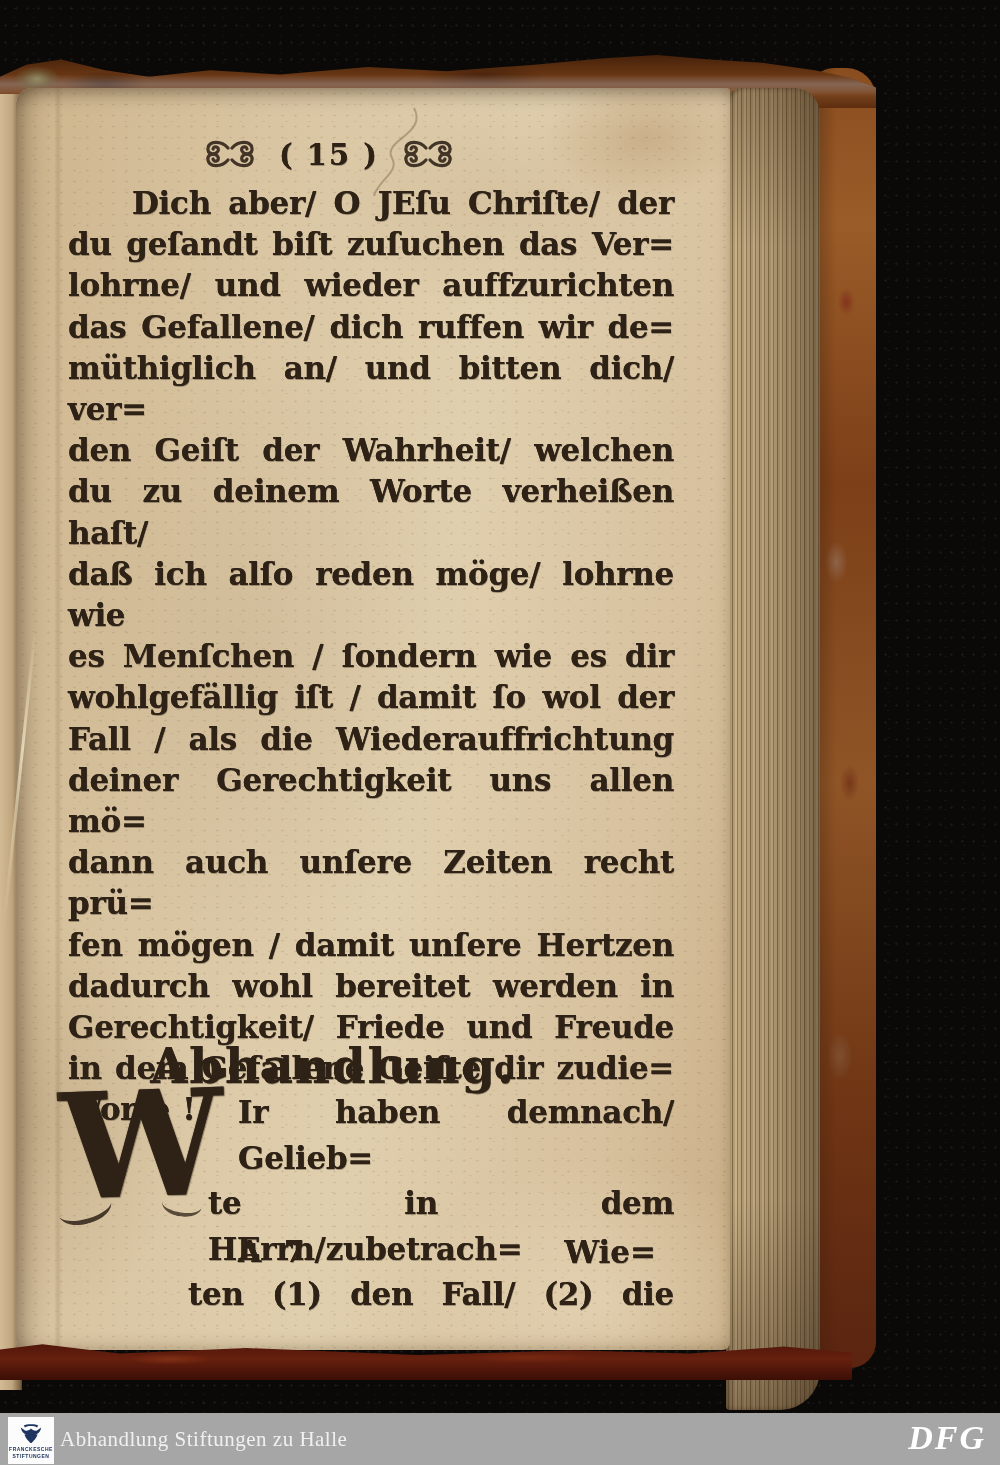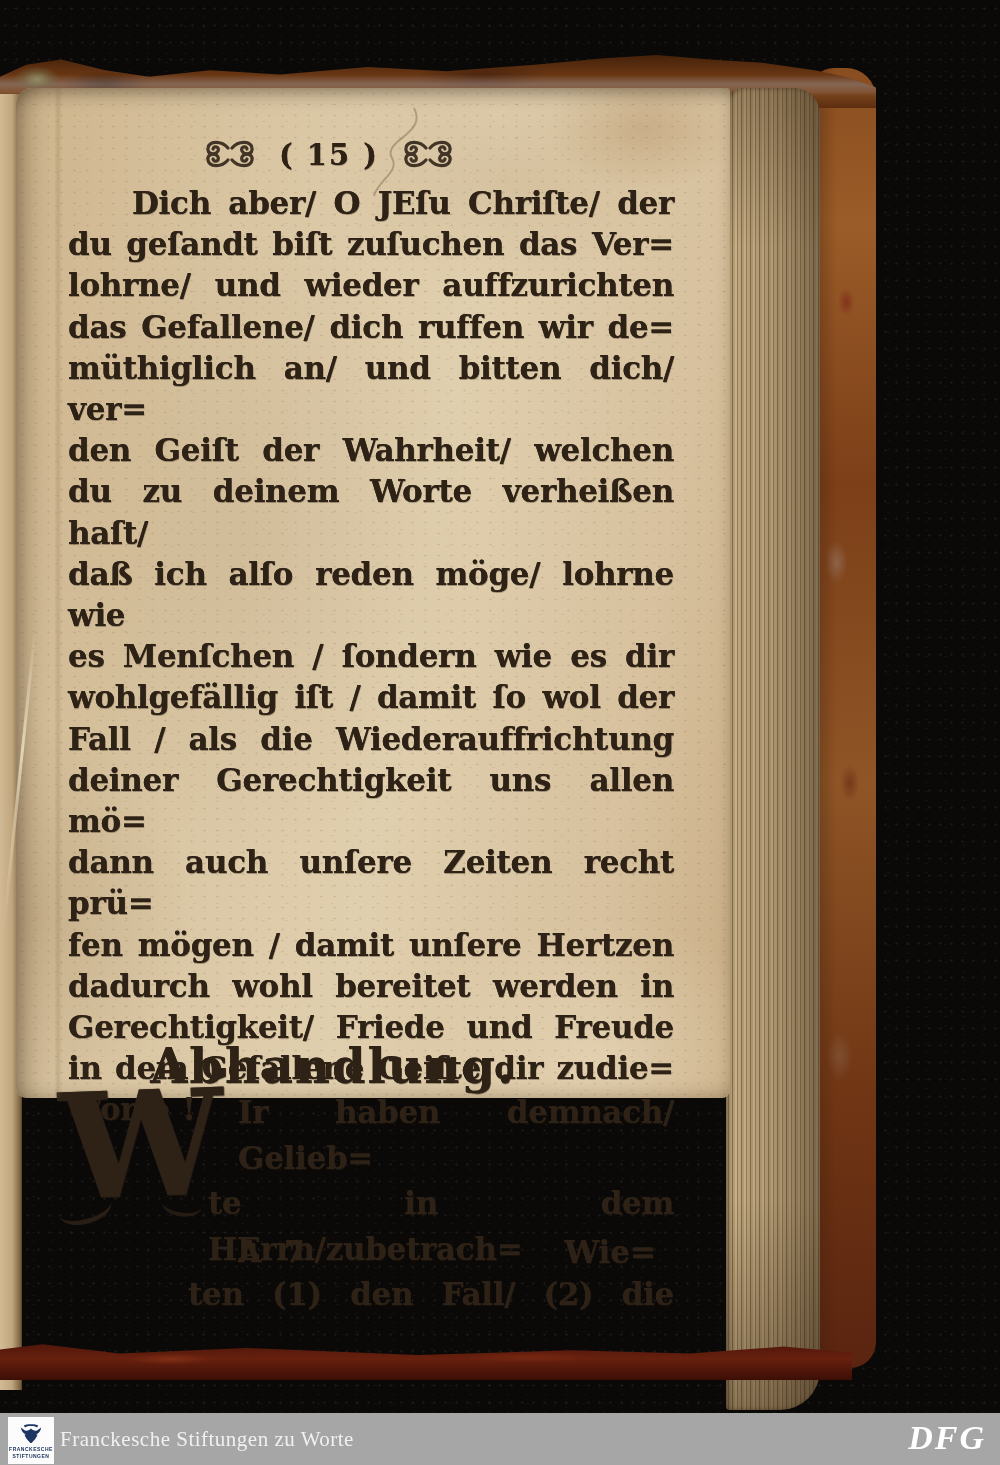--- a/index.html
+++ b/index.html
@@ -46,21 +46,21 @@
       linear-gradient(180deg, rgba(60,38,18,.30), rgba(0,0,0,0) 12%, rgba(0,0,0,0) 84%, rgba(50,32,16,.40)),
       linear-gradient(90deg, rgba(0,0,0,0) 0%, rgba(70,48,24,.22) 55%, rgba(45,28,12,.48) 100%),
       repeating-linear-gradient(90deg,#cdb68e 0 2px,#97805a 2px 3px,#c2ab83 3px 6px,#86704b 6px 7px,#b9a279 7px 9px);
     box-shadow:inset 3px 0 5px rgba(50,32,14,.55);
   }
   .gutter-sliver{
     position:absolute;left:0;top:40px;width:22px;height:1296px;z-index:2;
     background:linear-gradient(90deg,#d2ba95,#c0a67e 55%,#7c6342 92%,#54401f);
   }
   .page{
-    position:absolute;left:16px;top:34px;width:714px;height:1010px;z-index:4;
+    position:absolute;left:16px;top:34px;width:714px;height:1262px;z-index:4;
     border-radius:16px 4px 8px 10px;
     background:
       radial-gradient(140px 90px at 88% 4%, rgba(150,105,55,.26), transparent 70%),
       radial-gradient(240px 160px at 68% 9%, rgba(140,100,55,.12), transparent 70%),
       radial-gradient(320px 420px at 32% 45%, rgba(125,92,55,.10), transparent 75%),
       radial-gradient(260px 200px at 82% 96%, rgba(240,228,200,.45), transparent 70%),
       radial-gradient(220px 280px at 3% 82%, rgba(120,88,50,.16), transparent 70%),
       linear-gradient(100deg,#cdb48c 0%,#d9c5a2 28%,#e0cfae 55%,#d7c19e 82%,#c9ae86 100%);
     box-shadow:
       inset 0 16px 20px -14px rgba(50,35,20,.55),
@@ -234,16 +234,16 @@
 
   <div class="footer-bar">
     <div class="logo-box">
       <svg width="24" height="22" viewBox="0 0 40 36">
         <path d="M8 4 C12 1 28 1 32 4 L30 7 C25 4 15 4 10 7 Z" fill="#1d3560"></path>
         <path d="M20 9 C23 12 26 13 30 12 L37 7 C36 13 33 17 28 19 L31 19 C29 25 25 29 21 33 L19 33 C15 29 11 25 9 19 L12 19 C7 17 4 13 3 7 L10 12 C14 13 17 12 20 9 Z" fill="#1d3560"></path>
       </svg>
       <div class="logo-text">FRANCKESCHE</div>
       <div class="logo-text">STIFTUNGEN</div>
     </div>
-    <div class="institution">Franckesche Stiftungen zu Worte</div>
+    <div class="institution">Abhandlung Stiftungen zu Halle</div>
     <div class="dfg">DFG</div>
   </div>
 </div>
 
 </body></html>

